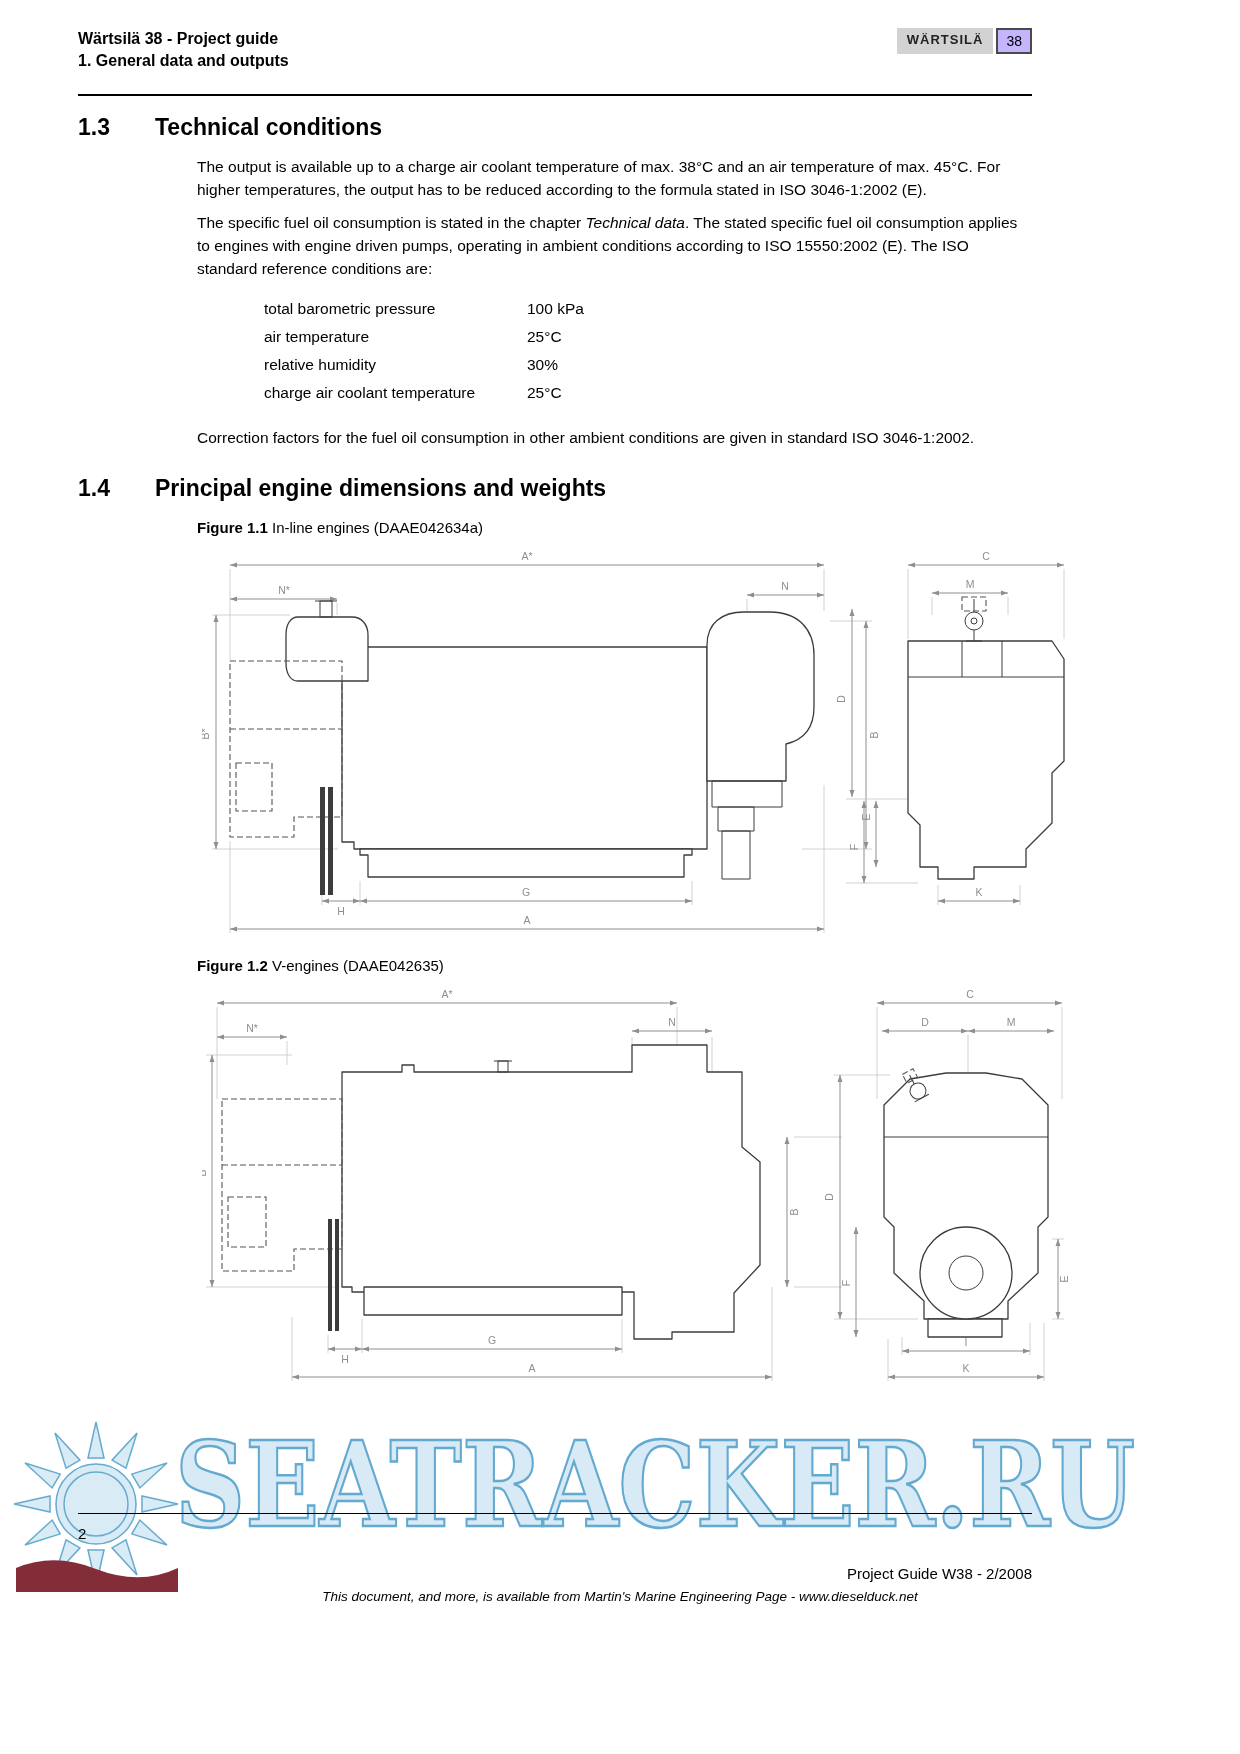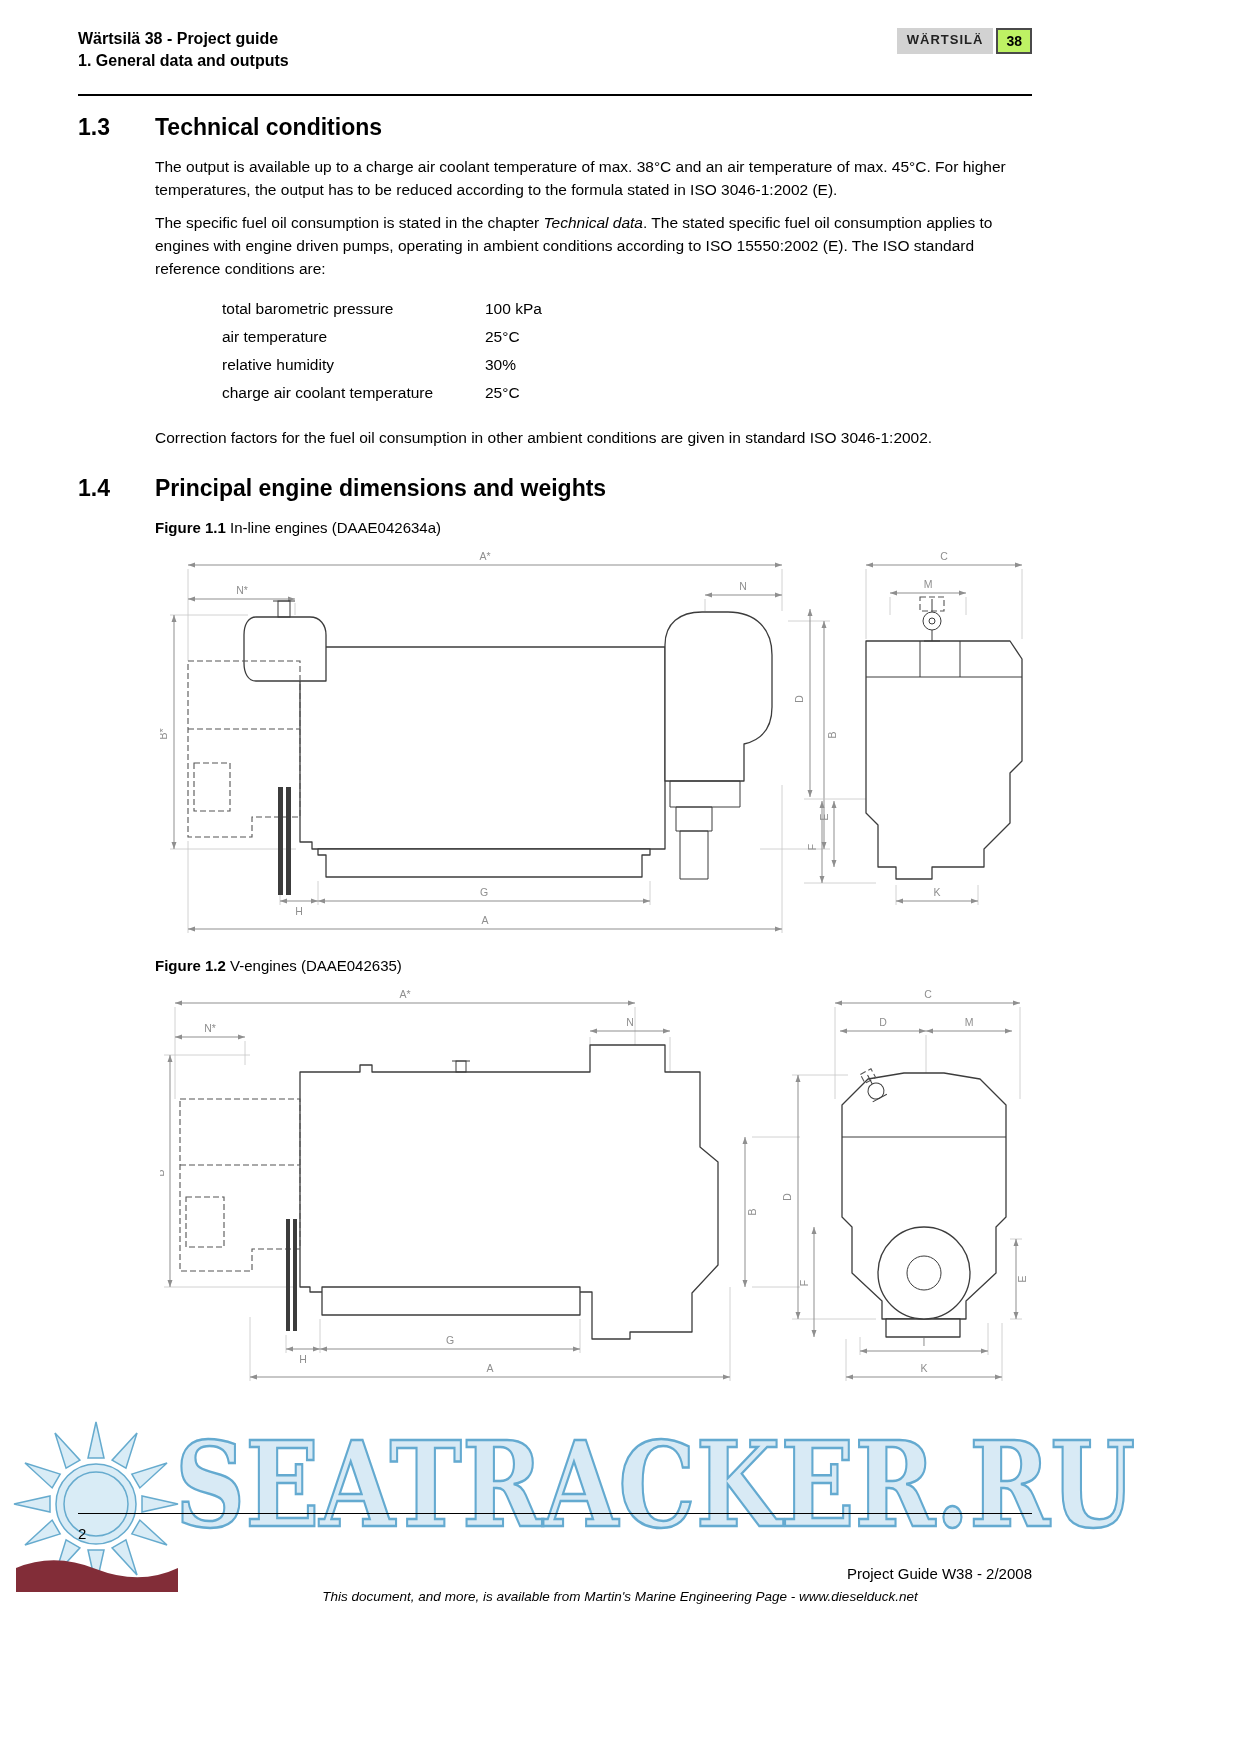--- a/index.html
+++ b/index.html
@@ -11,29 +11,29 @@
     position:relative;
     overflow:hidden;
   }
   .page { position:absolute; inset:0; }
 
   
   .header { position:absolute; top:28px; left:78px; width:954px; display:flex; justify-content:space-between; align-items:flex-start;gap:8px; }
   .doc-title, .doc-chapter { font-weight:bold; font-size:16px; line-height:22px; }
   .brand { display:flex; align-items:stretch;justify-content:flex-end; }
   .brand-name { background:#d2d2d2; color:#222; font-weight:bold; font-size:13px; letter-spacing:1px; padding:4px 10px; }
-  .brand-num { border:2px solid #4a4a4a; font-weight:bold; font-size:14px; padding:3px 8px; margin-left:3px; background:#bef264; }
+  .brand-num { border:2px solid #4a4a4a; font-weight:normal; font-size:14px; padding:3px 8px; margin-left:3px; background:#c4b5fd; }
   .header-rule { position:absolute; top:94px; left:78px; width:954px; border-top:2px solid #000; }
 
   
   .content { position:absolute; top:114px; left:78px; width:954px; }
   .sec-head { display:flex; align-items:baseline; margin-bottom:14px; }
   .sec-num { width:77px; font-size:23px; font-weight:bold; flex:none; }
   .sec-title { font-size:23px; font-weight:bold; }
-  .sec-body { margin-left:77px; font-size:15.5px; line-height:23px; }
+  .sec-body { margin-left:119px; font-size:15.5px; line-height:23px; }
   .sec-body p { margin-bottom:10px; }
   .cond-table { margin:14px 0 20px 67px; }
   .cond-row { display:flex; height:28px; align-items:center; }
   .cond-label { width:263px; flex:none; }
   .para3 { margin-top:16px; }
   .sec14 { margin-top:26px; }
   .fig-caption { font-size:15px; margin:10px 0 8px; }
   .fig-caption .fig-label { font-weight:bold; }
   svg.figure { display:block; margin-left:5px; }
 

